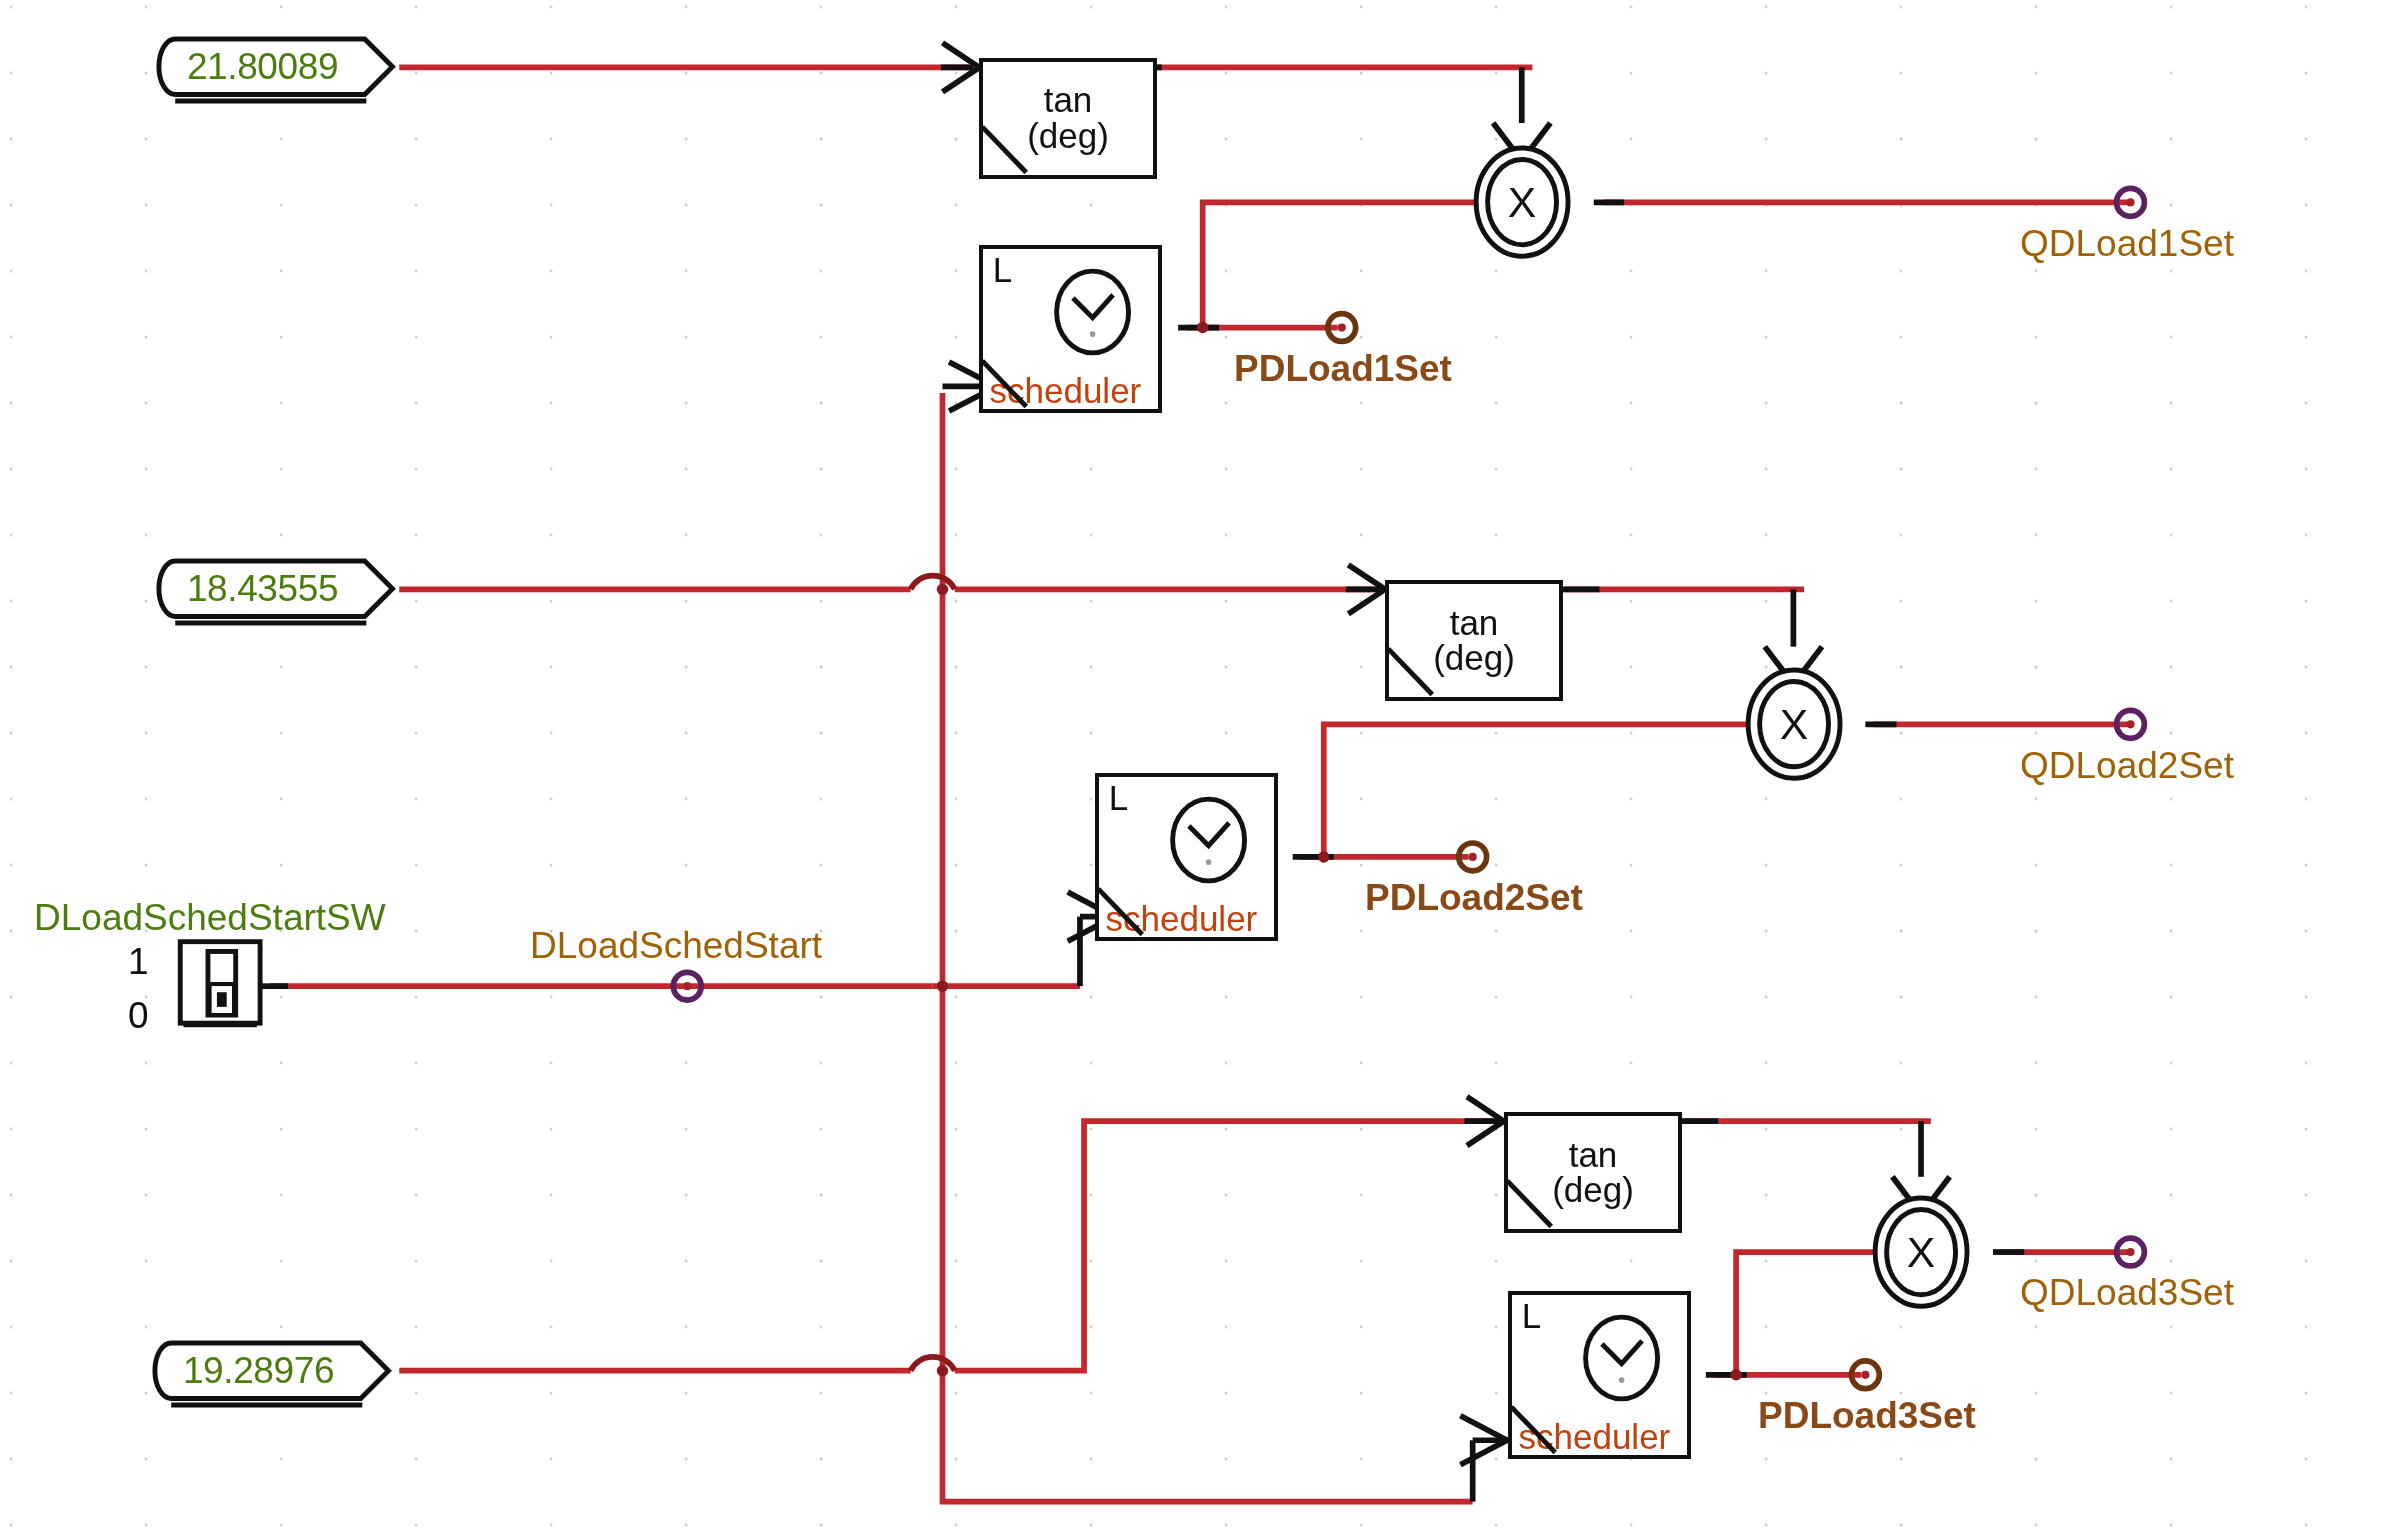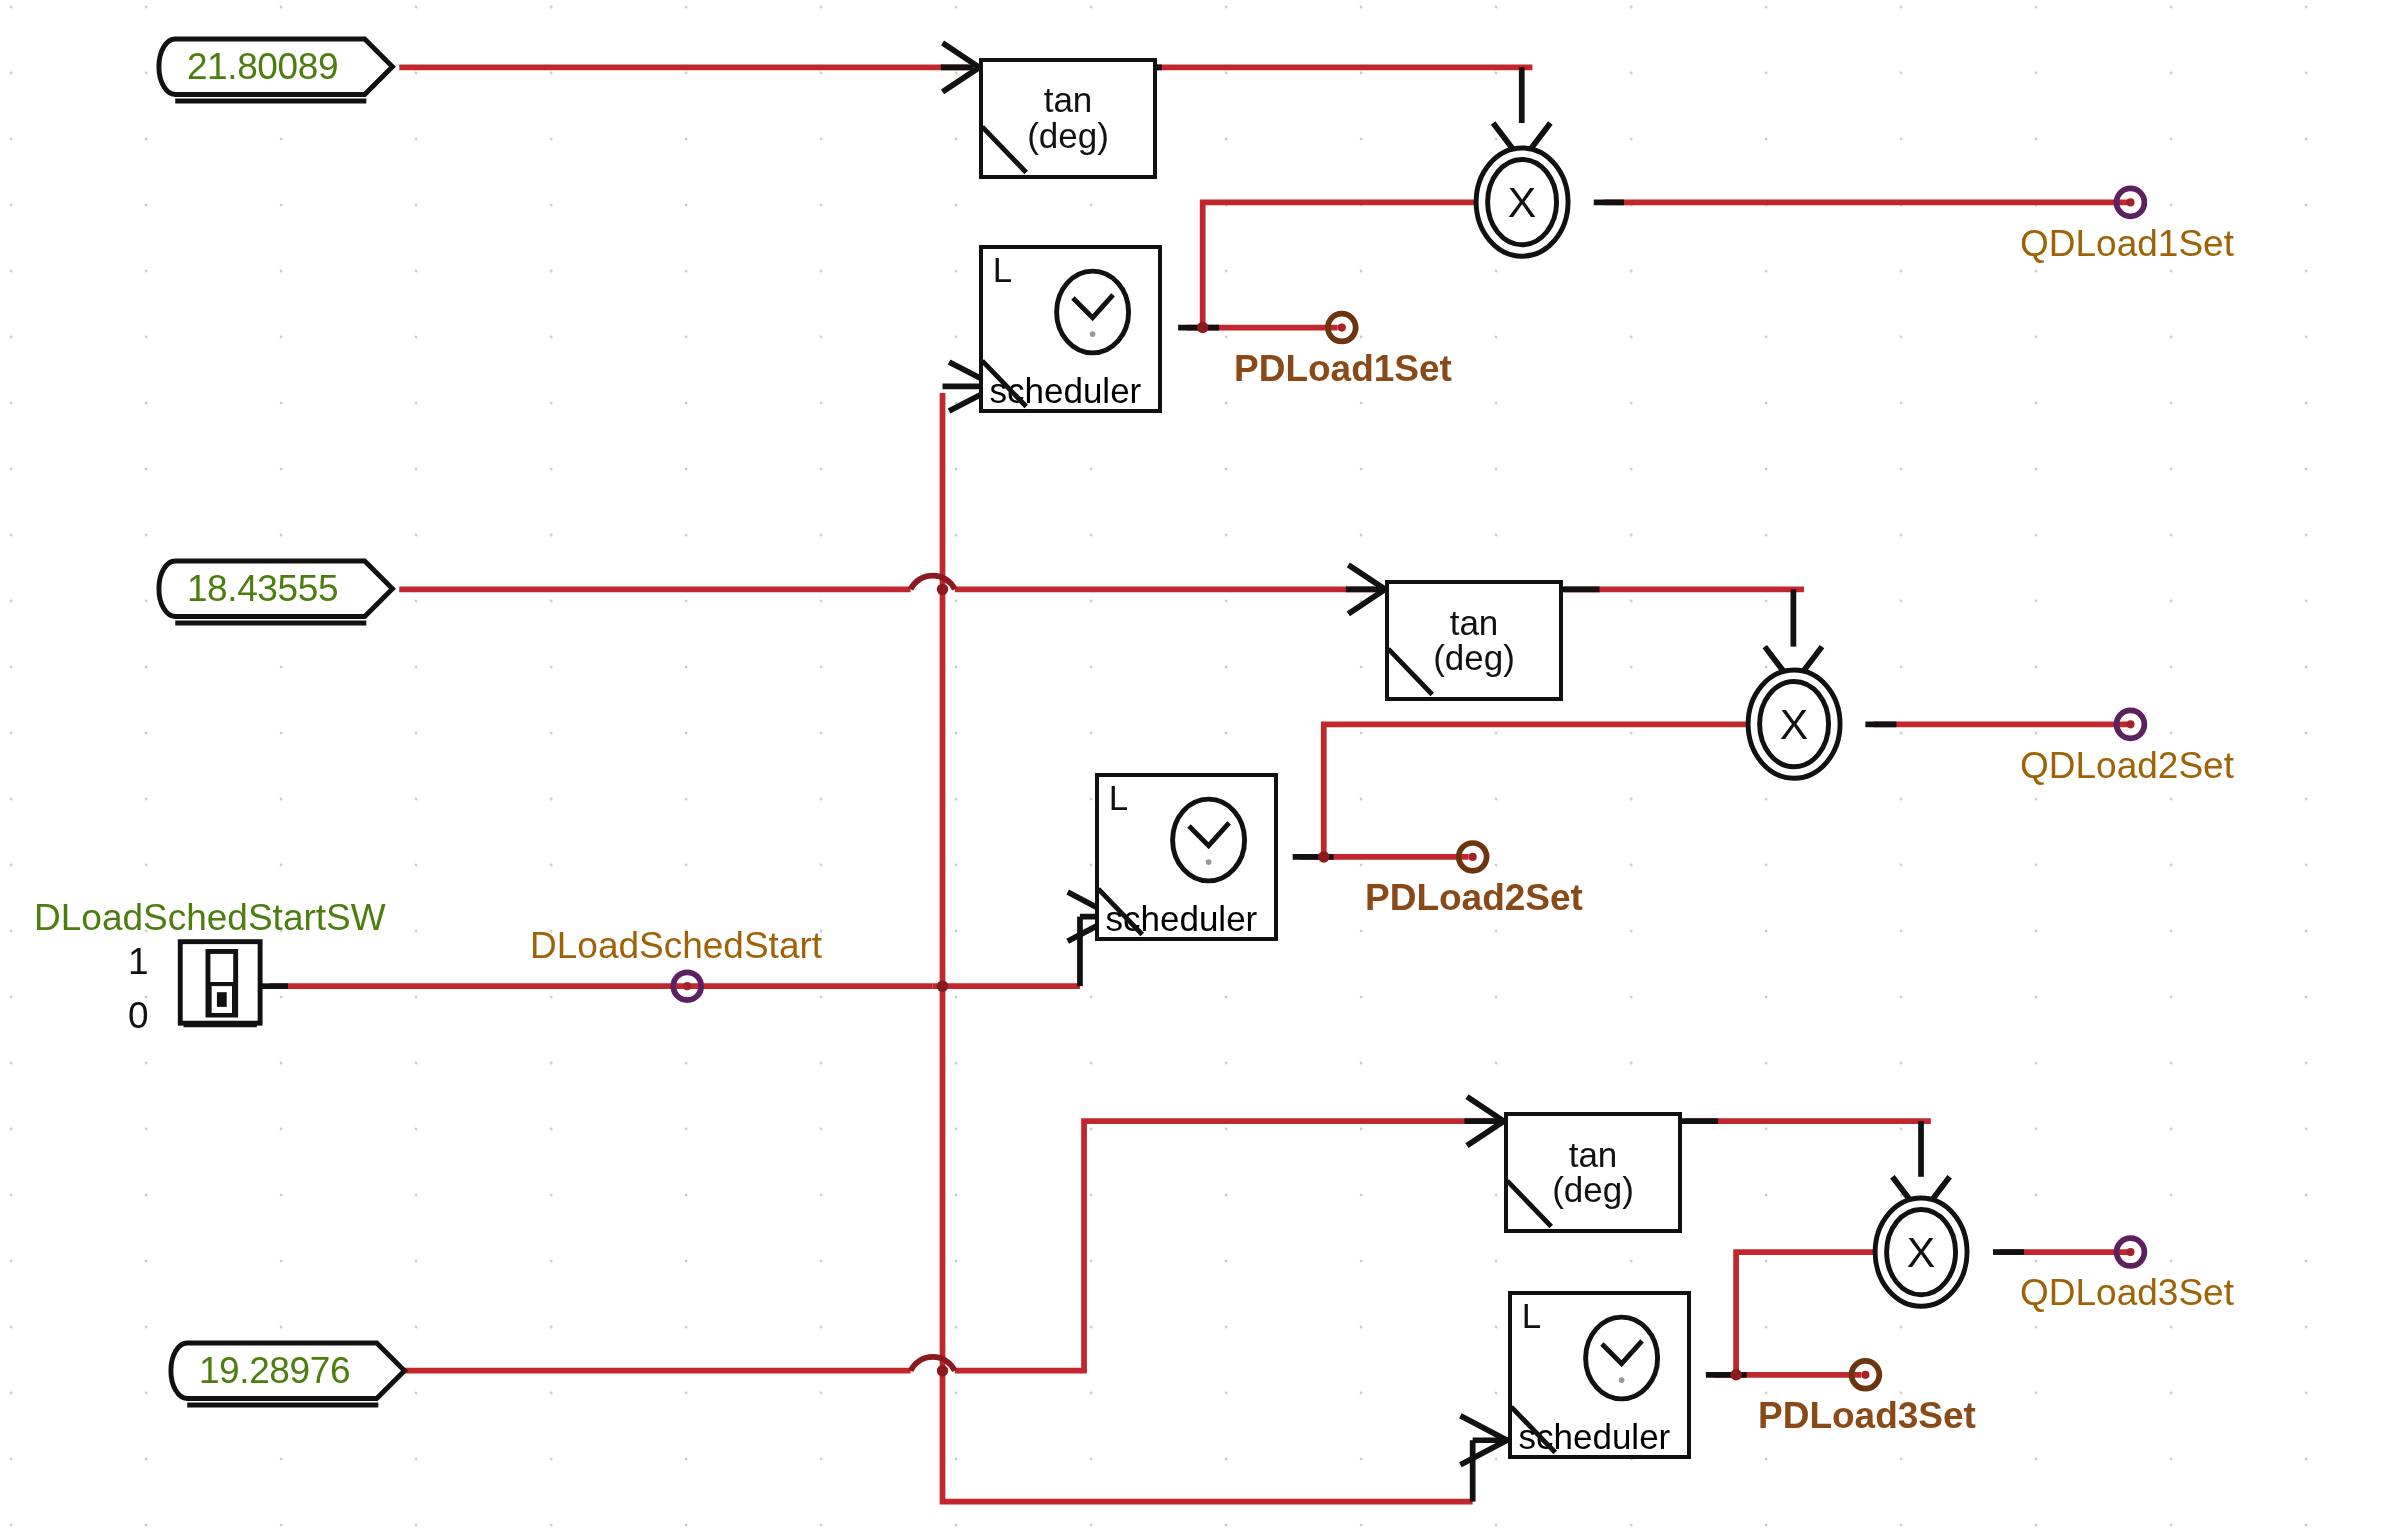--- a/index.html
+++ b/index.html
@@ -15,21 +15,21 @@
     background-size:135px 66px;
     background-position:9.8px 5.7px;
   }
   #wires{position:absolute;inset:0;}
   .blk{position:absolute;box-sizing:border-box;background:#ffffff;border:4.1px solid #111;}
   .tanblk{width:178px;height:121px;margin-top:48px;}
   .tanlbl{position:absolute;left:0;right:0;top:50%;transform:translateY(-50%);
     text-align:center;font-size:35px;line-height:1.02;color:#111;}
   .schblk{width:183px;height:168px;}
   .schL{position:absolute;left:9.8px;top:3.3px;font-size:35px;color:#111;line-height:1;}
-  .schname{position:absolute;left:6.5px;bottom:-3.3px;font-size:35px;color:#000000;line-height:1.25;}
+  .schname{position:absolute;left:6.5px;bottom:-3.3px;font-size:35px;color:#c2410c;line-height:1.25;}
   .clockwrap{position:absolute;left:50%;top:18px;transform:translateX(-26%);}
   .constblk{position:absolute;}
   .constlbl{position:absolute;left:0;right:28px;top:0;bottom:0;display:flex;align-items:center;
     justify-content:center;font-size:37px;color:#4d7c0f;letter-spacing:-0.4px;}
   .swblk{position:absolute;}
   .swname{position:absolute;font-size:37px;color:#4d7c0f;white-space:nowrap;}
   .swdigit{position:absolute;font-size:37px;color:#111;}
   .sig{position:absolute;font-size:37px;white-space:nowrap;}
   .sig.p{color:#8a4a18;font-weight:bold;}
   .sig.q{color:#a16207;text-align:right;}
@@ -170,21 +170,21 @@
   </div>
 
   <div class="constblk" style="left:154px;top:556px;width:245px;height:65px;">
     <svg width="245" height="72" viewBox="0 0 300 88">
       <path d="M26,6 L258,6 L292,40 L258,74 L26,74 A20 34 0 0 1 26,6 Z" fill="#fff" stroke="#111" stroke-width="6"></path>
       <line x1="26" y1="82" x2="260" y2="82" stroke="#111" stroke-width="6"></line>
     </svg>
     <div class="constlbl">18.43555</div>
   </div>
 
-  <div class="constblk" style="left:166px;top:1338px;width:245px;height:65px;">
+  <div class="constblk" style="left:150px;top:1338px;width:245px;height:65px;">
     <svg width="245" height="72" viewBox="0 0 300 88">
       <path d="M26,6 L258,6 L292,40 L258,74 L26,74 A20 34 0 0 1 26,6 Z" fill="#fff" stroke="#111" stroke-width="6"></path>
       <line x1="26" y1="82" x2="260" y2="82" stroke="#111" stroke-width="6"></line>
     </svg>
     <div class="constlbl">19.28976</div>
   </div>
 
   <div class="blk tanblk" style="left:979px;top:9.8px;">
     <div class="tanlbl">
       <span>tan</span><br>

